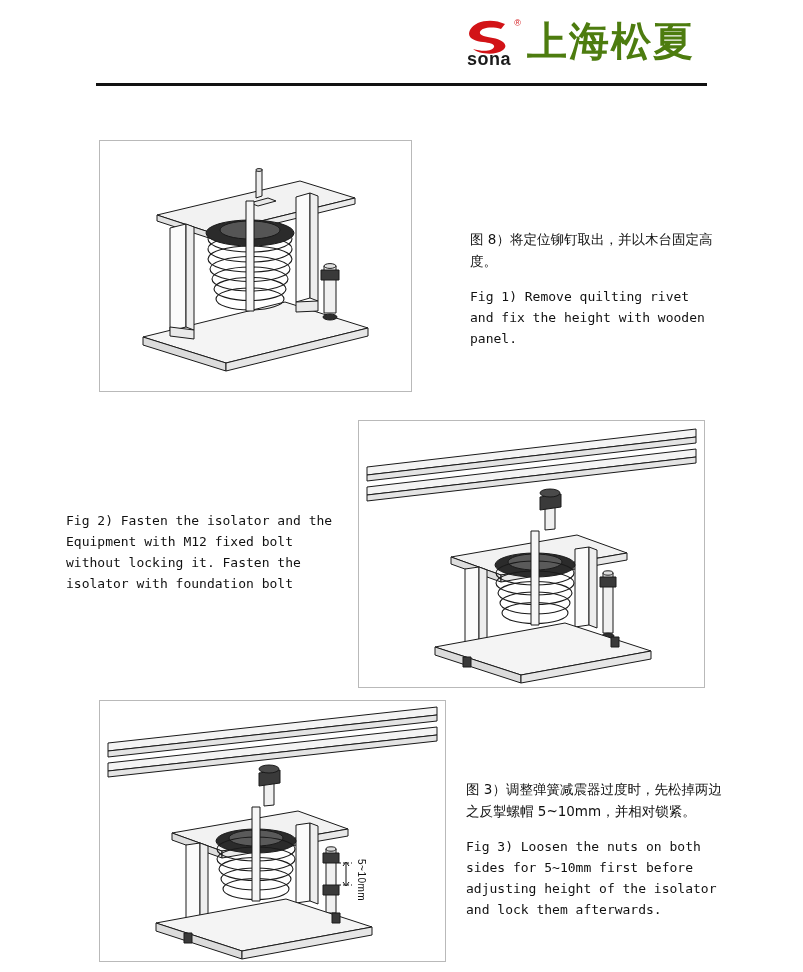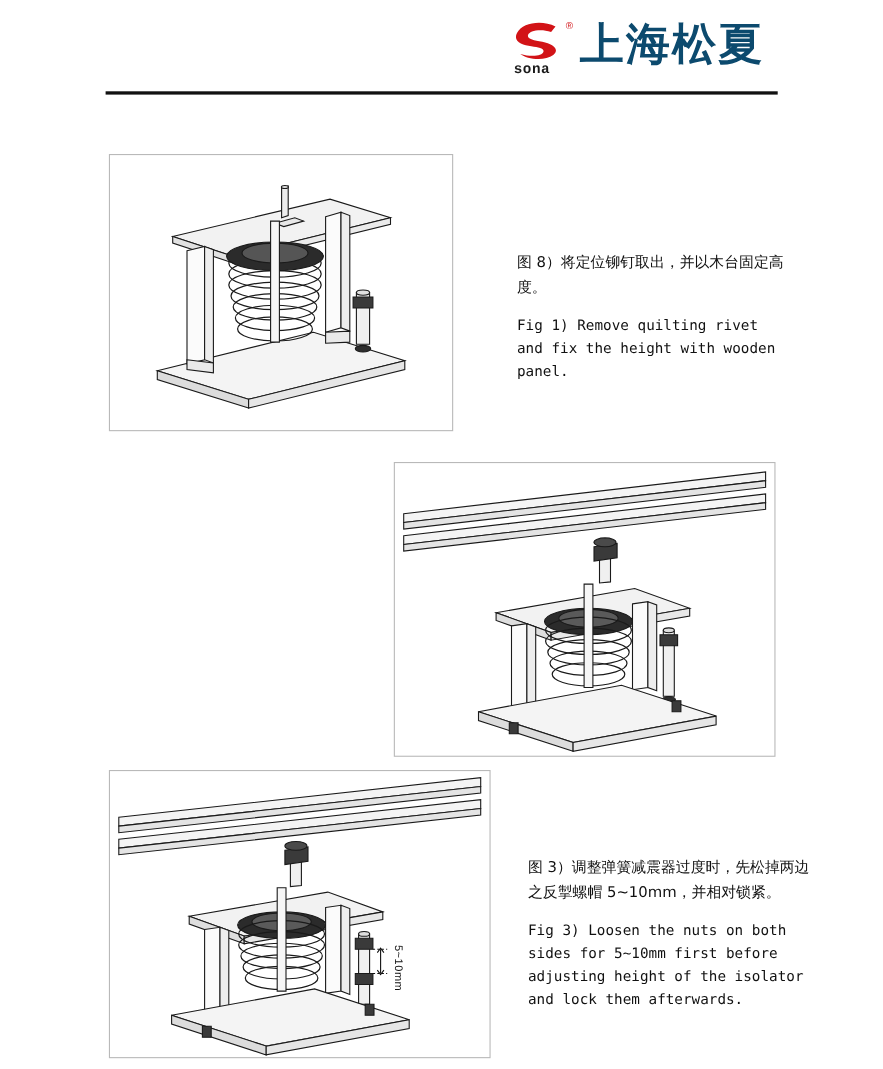--- a/index.html
+++ b/index.html
@@ -45,32 +45,32 @@
   .logo-reg {
     position: absolute;
     right: 0; top: 0;
     font-size: 9px;
     color: #d21317;
   }
   .logo-sona {
     position: absolute;
     left: 4px;
     bottom: 0;
-    font-size: 13px;
+    font-size: 18px;
     font-weight: bold;
     letter-spacing: .5px;
     color: #1b1b1b;
-    font-family: Liberation Mono, monospace;
+    font-family: Liberation Sans, sans-serif;
   }
   .logo-cn {
     font-size: 40px;
     font-weight: bold;
     letter-spacing: 2px;
     line-height: 46px;
-    color: #0c4a6e;
+    color: #4d7c0f;
     font-family: "DejaVu Sans", sans-serif;
   }
   .header-rule {
     position: absolute;
     left: 96px;
     right: 96px;
     top: 83px;
     height: 3px;
     background: #111;
   }
@@ -96,21 +96,21 @@
   }
   .cap-en {
     font-size: 13px;
     line-height: 21px;
     color: #111;
     margin-top: 14px;
     font-family: "DejaVu Sans Mono", monospace;
   }
   .cap1 { left: 470px; top: 228px; width: 250px; }
   .cap2 { left: 66px;  top: 496px; width: 285px; }
-  .cap3 { left: 480px; top: 778px; width: 256px; }
+  .cap3 { left: 466px; top: 778px; width: 256px; }
 
   
   svg { display: block; }
   .dimlabel {
     position: absolute;
     font-size: 10px;
     font-family: "Liberation Sans", sans-serif;
     color: #111;
     writing-mode: vertical-rl;
     letter-spacing: .5px;
@@ -233,20 +233,21 @@
       <path d="M162 254 L162 262 L292 238 L292 230 Z" fill="#e6e6e6"></path>
 
       <path d="M104 236 L112 236 L112 246 L104 246 Z" fill="#3a3a3a"></path>
       <path d="M252 216 L260 216 L260 226 L252 226 Z" fill="#3a3a3a"></path>
     </g>
   </svg>
 
 </div>
 
 <div class="caption cap2">
+  <div class="cap-en">Fig 2) Fasten the isolator and the Equipment  with M12 fixed bolt without locking it. Fasten  the isolator with foundation bolt</div>
 </div>
 
 <div class="figbox fig3">
   <svg viewBox="0 0 345 260" width="345" height="260">
     <g stroke="#1a1a1a" fill="none" stroke-width="1">
 
       <path d="M8 42 L337 6 L337 14 L8 50 Z" fill="#f4f4f4"></path>
       <path d="M8 50 L337 14 L337 20 L8 56 Z" fill="#e4e4e4"></path>
       <path d="M8 62 L337 26 L337 34 L8 70 Z" fill="#f4f4f4"></path>
       <path d="M8 70 L337 34 L337 40 L8 76 Z" fill="#e4e4e4"></path>

